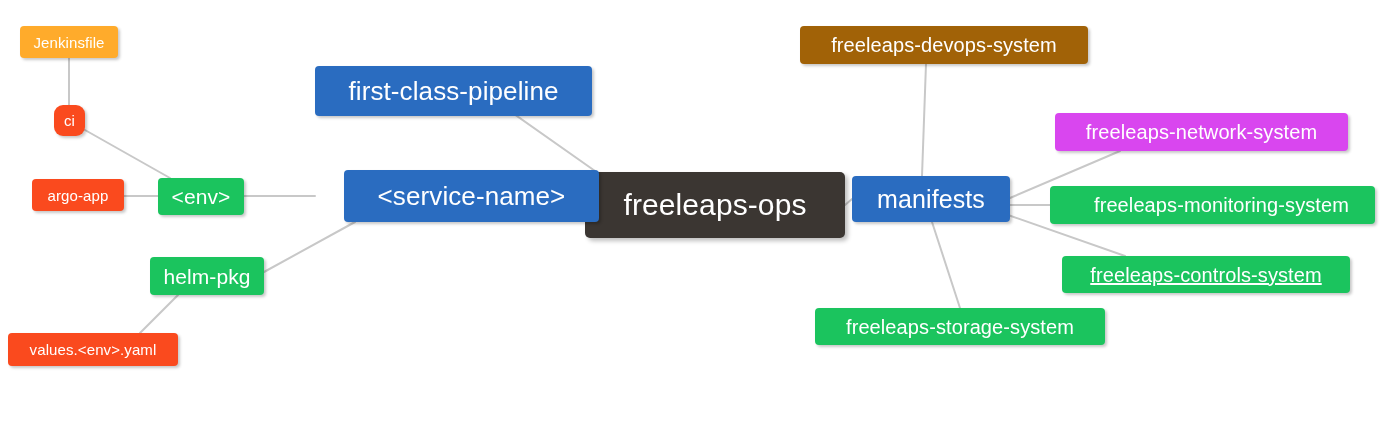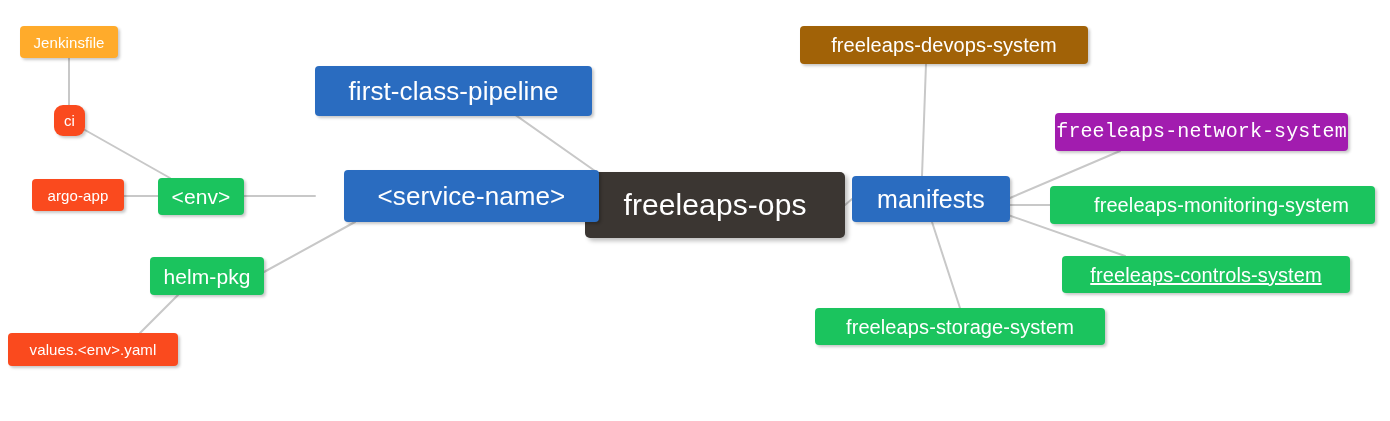--- a/index.html
+++ b/index.html
@@ -66,21 +66,21 @@
       <line x1="932" y1="222" x2="960" y2="308" stroke="#c8c8c8" stroke-width="2" stroke-linecap="round"></line>
     </svg>
   <div id="node-layer">
       <div class="node root" style="left: 585px; top: 172px; width: 260px; height: 66px; background: rgb(59, 54, 50); font-size: 30px;">freeleaps-ops</div>
       <div class="node" style="left: 315px; top: 170px; width: 255px; height: 52px; background: rgb(42, 108, 192); font-size: 26px; margin-left: 29px;">&lt;service-name&gt;</div>
       <div class="node" style="left: 315px; top: 38px; width: 277px; height: 50px; background: rgb(42, 108, 192); font-size: 26px; margin-top: 28px;">first-class-pipeline</div>
       <div class="node" style="left: 852px; top: 176px; width: 158px; height: 46px; background: rgb(42, 108, 192); font-size: 25px;">manifests</div>
       <div class="node" style="left: 158px; top: 178px; width: 86px; height: 37px; background: rgb(27, 196, 94); font-size: 21px;">&lt;env&gt;</div>
       <div class="node" style="left: 150px; top: 257px; width: 114px; height: 38px; background: rgb(27, 196, 94); font-size: 21px;">helm-pkg</div>
       <div class="node" style="left: 800px; top: 26px; width: 288px; height: 38px; background: #a16207; font-size: 20px;">freeleaps-devops-system</div>
-      <div class="node" style="left: 1055px; top: 113px; width: 293px; height: 38px; background: #a21caf; font-size: 20px; font-family: Liberation Mono, monospace;">freeleaps-network-system</div>
+      <div class="node" style="left: 1055px; top: 113px; width: 293px; height: 38px; background: #d946ef; font-size: 20px;">freeleaps-network-system</div>
       <div class="node" style="left: 1050px; top: 186px; width: 325px; height: 38px; background: rgb(27, 196, 94); font-size: 20px; padding-left: 28px;">freeleaps-monitoring-system</div>
       <div class="node" style="left: 1062px; top: 256px; width: 288px; height: 37px; background: rgb(27, 196, 94); font-size: 20px; text-decoration: underline;">freeleaps-controls-system</div>
       <div class="node" style="left: 815px; top: 308px; width: 290px; height: 37px; background: rgb(27, 196, 94); font-size: 20px;">freeleaps-storage-system</div>
       <div class="node" style="left: 20px; top: 26px; width: 98px; height: 32px; background: rgb(255, 171, 43); font-size: 15px;">Jenkinsfile</div>
       <div class="node" style="left: 54px; top: 105px; width: 31px; height: 31px; background: rgb(250, 74, 30); font-size: 15px; border-radius: 9px;">ci</div>
       <div class="node" style="left: 32px; top: 179px; width: 92px; height: 32px; background: rgb(250, 74, 30); font-size: 15px;">argo-app</div>
       <div class="node" style="left: 8px; top: 333px; width: 170px; height: 33px; background: rgb(250, 74, 30); font-size: 15px;">values.&lt;env&gt;.yaml</div>
     </div>
 </div>
 

